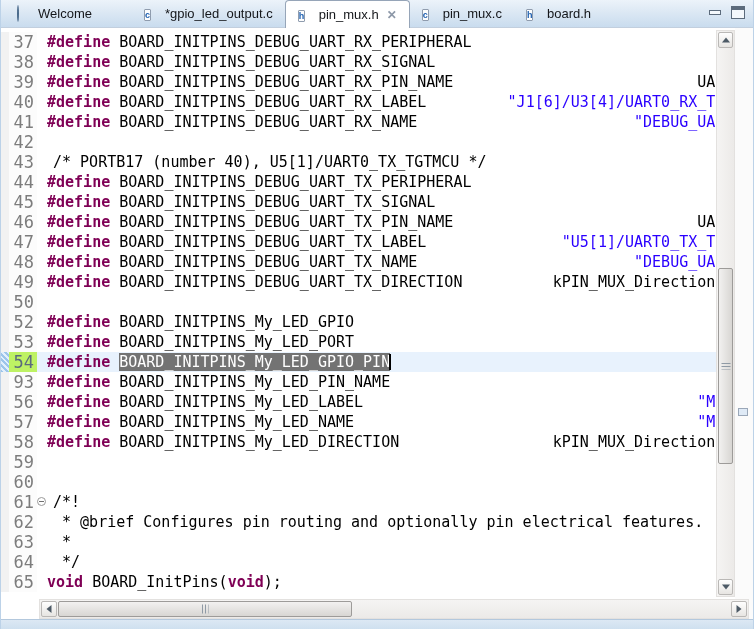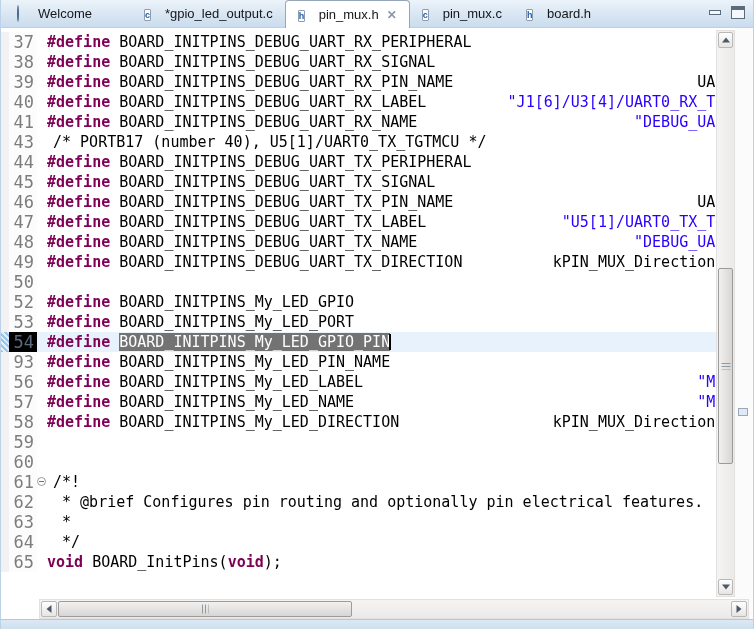--- a/index.html
+++ b/index.html
@@ -45,21 +45,21 @@
   .code-row { display:flex; height:20px; line-height:20px; white-space:pre;
               font-family:"DejaVu Sans Mono","Liberation Mono",monospace; font-size:15px; }
   .ann  { flex:0 0 8px;  height:20px; background:#f2f2f2; }
   .lnum { flex:0 0 28px; height:20px; text-align:right; padding-right:3px; color:#7d7d7d;
           font-size:17px; background:#fcfcfc; }
   .fold { flex:0 0 10px; height:20px; position:relative; background:#fff; }
   .lcode{ flex:1 1 auto; height:20px; color:#000; overflow:hidden; }
 
   .code-row.current .lcode, .code-row.current .fold { background:#e8f2fd; }
   .code-row.current .ann  { background:repeating-linear-gradient(45deg,#9cc5ea 0 2px,#e2effb 2px 4px); }
-  .code-row.current .lnum { background:#000000; color:#5b6b7d; }
+  .code-row.current .lnum { background:#bef264; color:#5b6b7d; }
 
   .seg-pp, .seg-kw { color:#7f0055; font-weight:bold;margin-top:6px; }
   .seg-comment { color:#000000;margin-left:6px; }
   .seg-string  { color:#2a00ff; }
   .seg-plain   { color:#000; }
   .seg-sel { background:#737373; color:#fff; }
   .seg-caret { display:inline-block; width:2px; height:16px; background:#000;
                vertical-align:middle; margin:-2px -1px 0 -1px; }
 
   .fold-minus { position:absolute; left:0px; top:5px; width:9px; height:9px; border-radius:50%;
@@ -140,20 +140,21 @@
   </div>
 
   <div class="editor">
     <div class="code-viewport">
       <div class="code-lines">
           <div class="code-row"><div class="ann"></div><div class="lnum">37</div><div class="fold"></div><div class="lcode"><span class="seg-pp">#define</span><span class="seg-plain"> BOARD_INITPINS_DEBUG_UART_RX_PERIPHERAL                            UART0</span></div></div>
           <div class="code-row"><div class="ann"></div><div class="lnum">38</div><div class="fold"></div><div class="lcode"><span class="seg-pp">#define</span><span class="seg-plain"> BOARD_INITPINS_DEBUG_UART_RX_SIGNAL                                   RX</span></div></div>
           <div class="code-row"><div class="ann"></div><div class="lnum">39</div><div class="fold"></div><div class="lcode"><span class="seg-pp">#define</span><span class="seg-plain"> BOARD_INITPINS_DEBUG_UART_RX_PIN_NAME                           UART0_RX</span></div></div>
           <div class="code-row"><div class="ann"></div><div class="lnum">40</div><div class="fold"></div><div class="lcode"><span class="seg-pp">#define</span><span class="seg-plain"> BOARD_INITPINS_DEBUG_UART_RX_LABEL         </span><span class="seg-string">"J1[6]/U3[4]/UART0_RX_TGTMCU"</span></div></div>
           <div class="code-row"><div class="ann"></div><div class="lnum">41</div><div class="fold"></div><div class="lcode"><span class="seg-pp">#define</span><span class="seg-plain"> BOARD_INITPINS_DEBUG_UART_RX_NAME                        </span><span class="seg-string">"DEBUG_UART_RX"</span></div></div>
+          <div class="code-row"><div class="ann"></div><div class="lnum">42</div><div class="fold"></div><div class="lcode"></div></div>
           <div class="code-row"><div class="ann"></div><div class="lnum">43</div><div class="fold"></div><div class="lcode"><span class="seg-comment">/* PORTB17 (number 40), U5[1]/UART0_TX_TGTMCU */</span></div></div>
           <div class="code-row"><div class="ann"></div><div class="lnum">44</div><div class="fold"></div><div class="lcode"><span class="seg-pp">#define</span><span class="seg-plain"> BOARD_INITPINS_DEBUG_UART_TX_PERIPHERAL                            UART0</span></div></div>
           <div class="code-row"><div class="ann"></div><div class="lnum">45</div><div class="fold"></div><div class="lcode"><span class="seg-pp">#define</span><span class="seg-plain"> BOARD_INITPINS_DEBUG_UART_TX_SIGNAL                                   TX</span></div></div>
           <div class="code-row"><div class="ann"></div><div class="lnum">46</div><div class="fold"></div><div class="lcode"><span class="seg-pp">#define</span><span class="seg-plain"> BOARD_INITPINS_DEBUG_UART_TX_PIN_NAME                           UART0_TX</span></div></div>
           <div class="code-row"><div class="ann"></div><div class="lnum">47</div><div class="fold"></div><div class="lcode"><span class="seg-pp">#define</span><span class="seg-plain"> BOARD_INITPINS_DEBUG_UART_TX_LABEL               </span><span class="seg-string">"U5[1]/UART0_TX_TGTMCU"</span></div></div>
           <div class="code-row"><div class="ann"></div><div class="lnum">48</div><div class="fold"></div><div class="lcode"><span class="seg-pp">#define</span><span class="seg-plain"> BOARD_INITPINS_DEBUG_UART_TX_NAME                        </span><span class="seg-string">"DEBUG_UART_TX"</span></div></div>
           <div class="code-row"><div class="ann"></div><div class="lnum">49</div><div class="fold"></div><div class="lcode"><span class="seg-pp">#define</span><span class="seg-plain"> BOARD_INITPINS_DEBUG_UART_TX_DIRECTION          kPIN_MUX_DirectionOutput</span></div></div>
           <div class="code-row"><div class="ann"></div><div class="lnum">50</div><div class="fold"></div><div class="lcode"></div></div>
           <div class="code-row"><div class="ann"></div><div class="lnum">52</div><div class="fold"></div><div class="lcode"><span class="seg-pp">#define</span><span class="seg-plain"> BOARD_INITPINS_My_LED_GPIO                                         GPIOE</span></div></div>
           <div class="code-row"><div class="ann"></div><div class="lnum">53</div><div class="fold"></div><div class="lcode"><span class="seg-pp">#define</span><span class="seg-plain"> BOARD_INITPINS_My_LED_PORT                                         PORTE</span></div></div>

